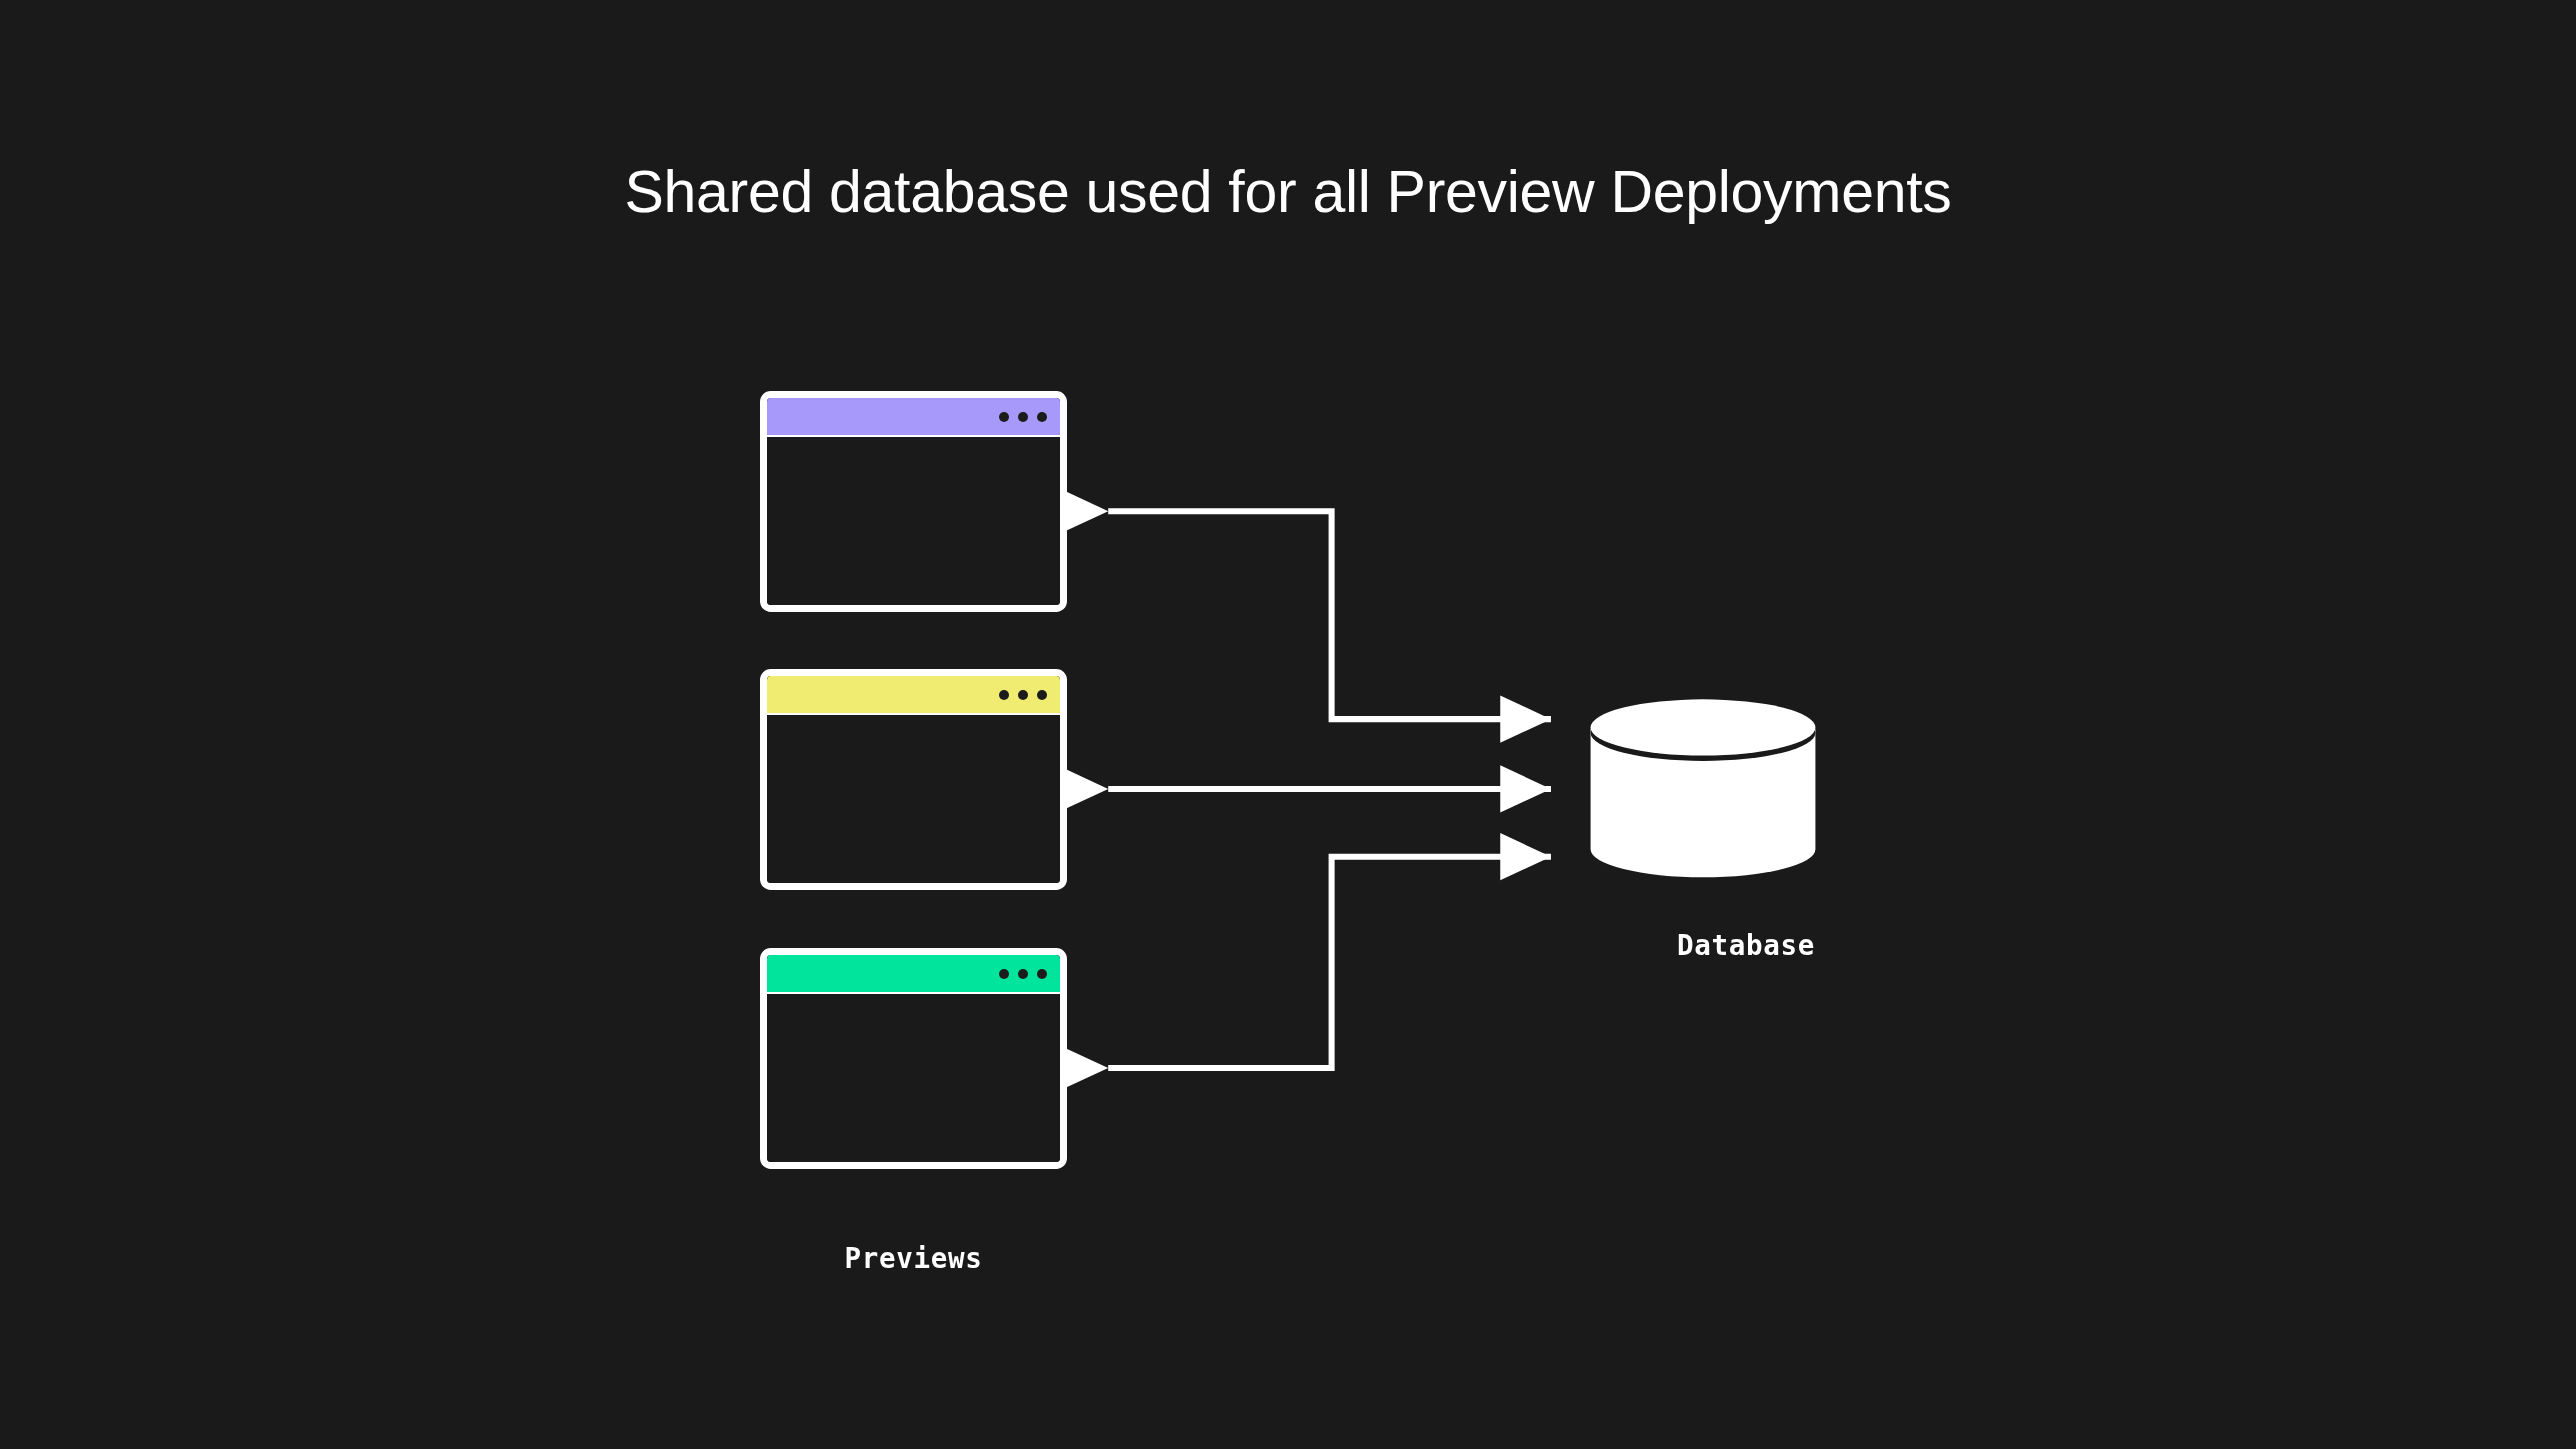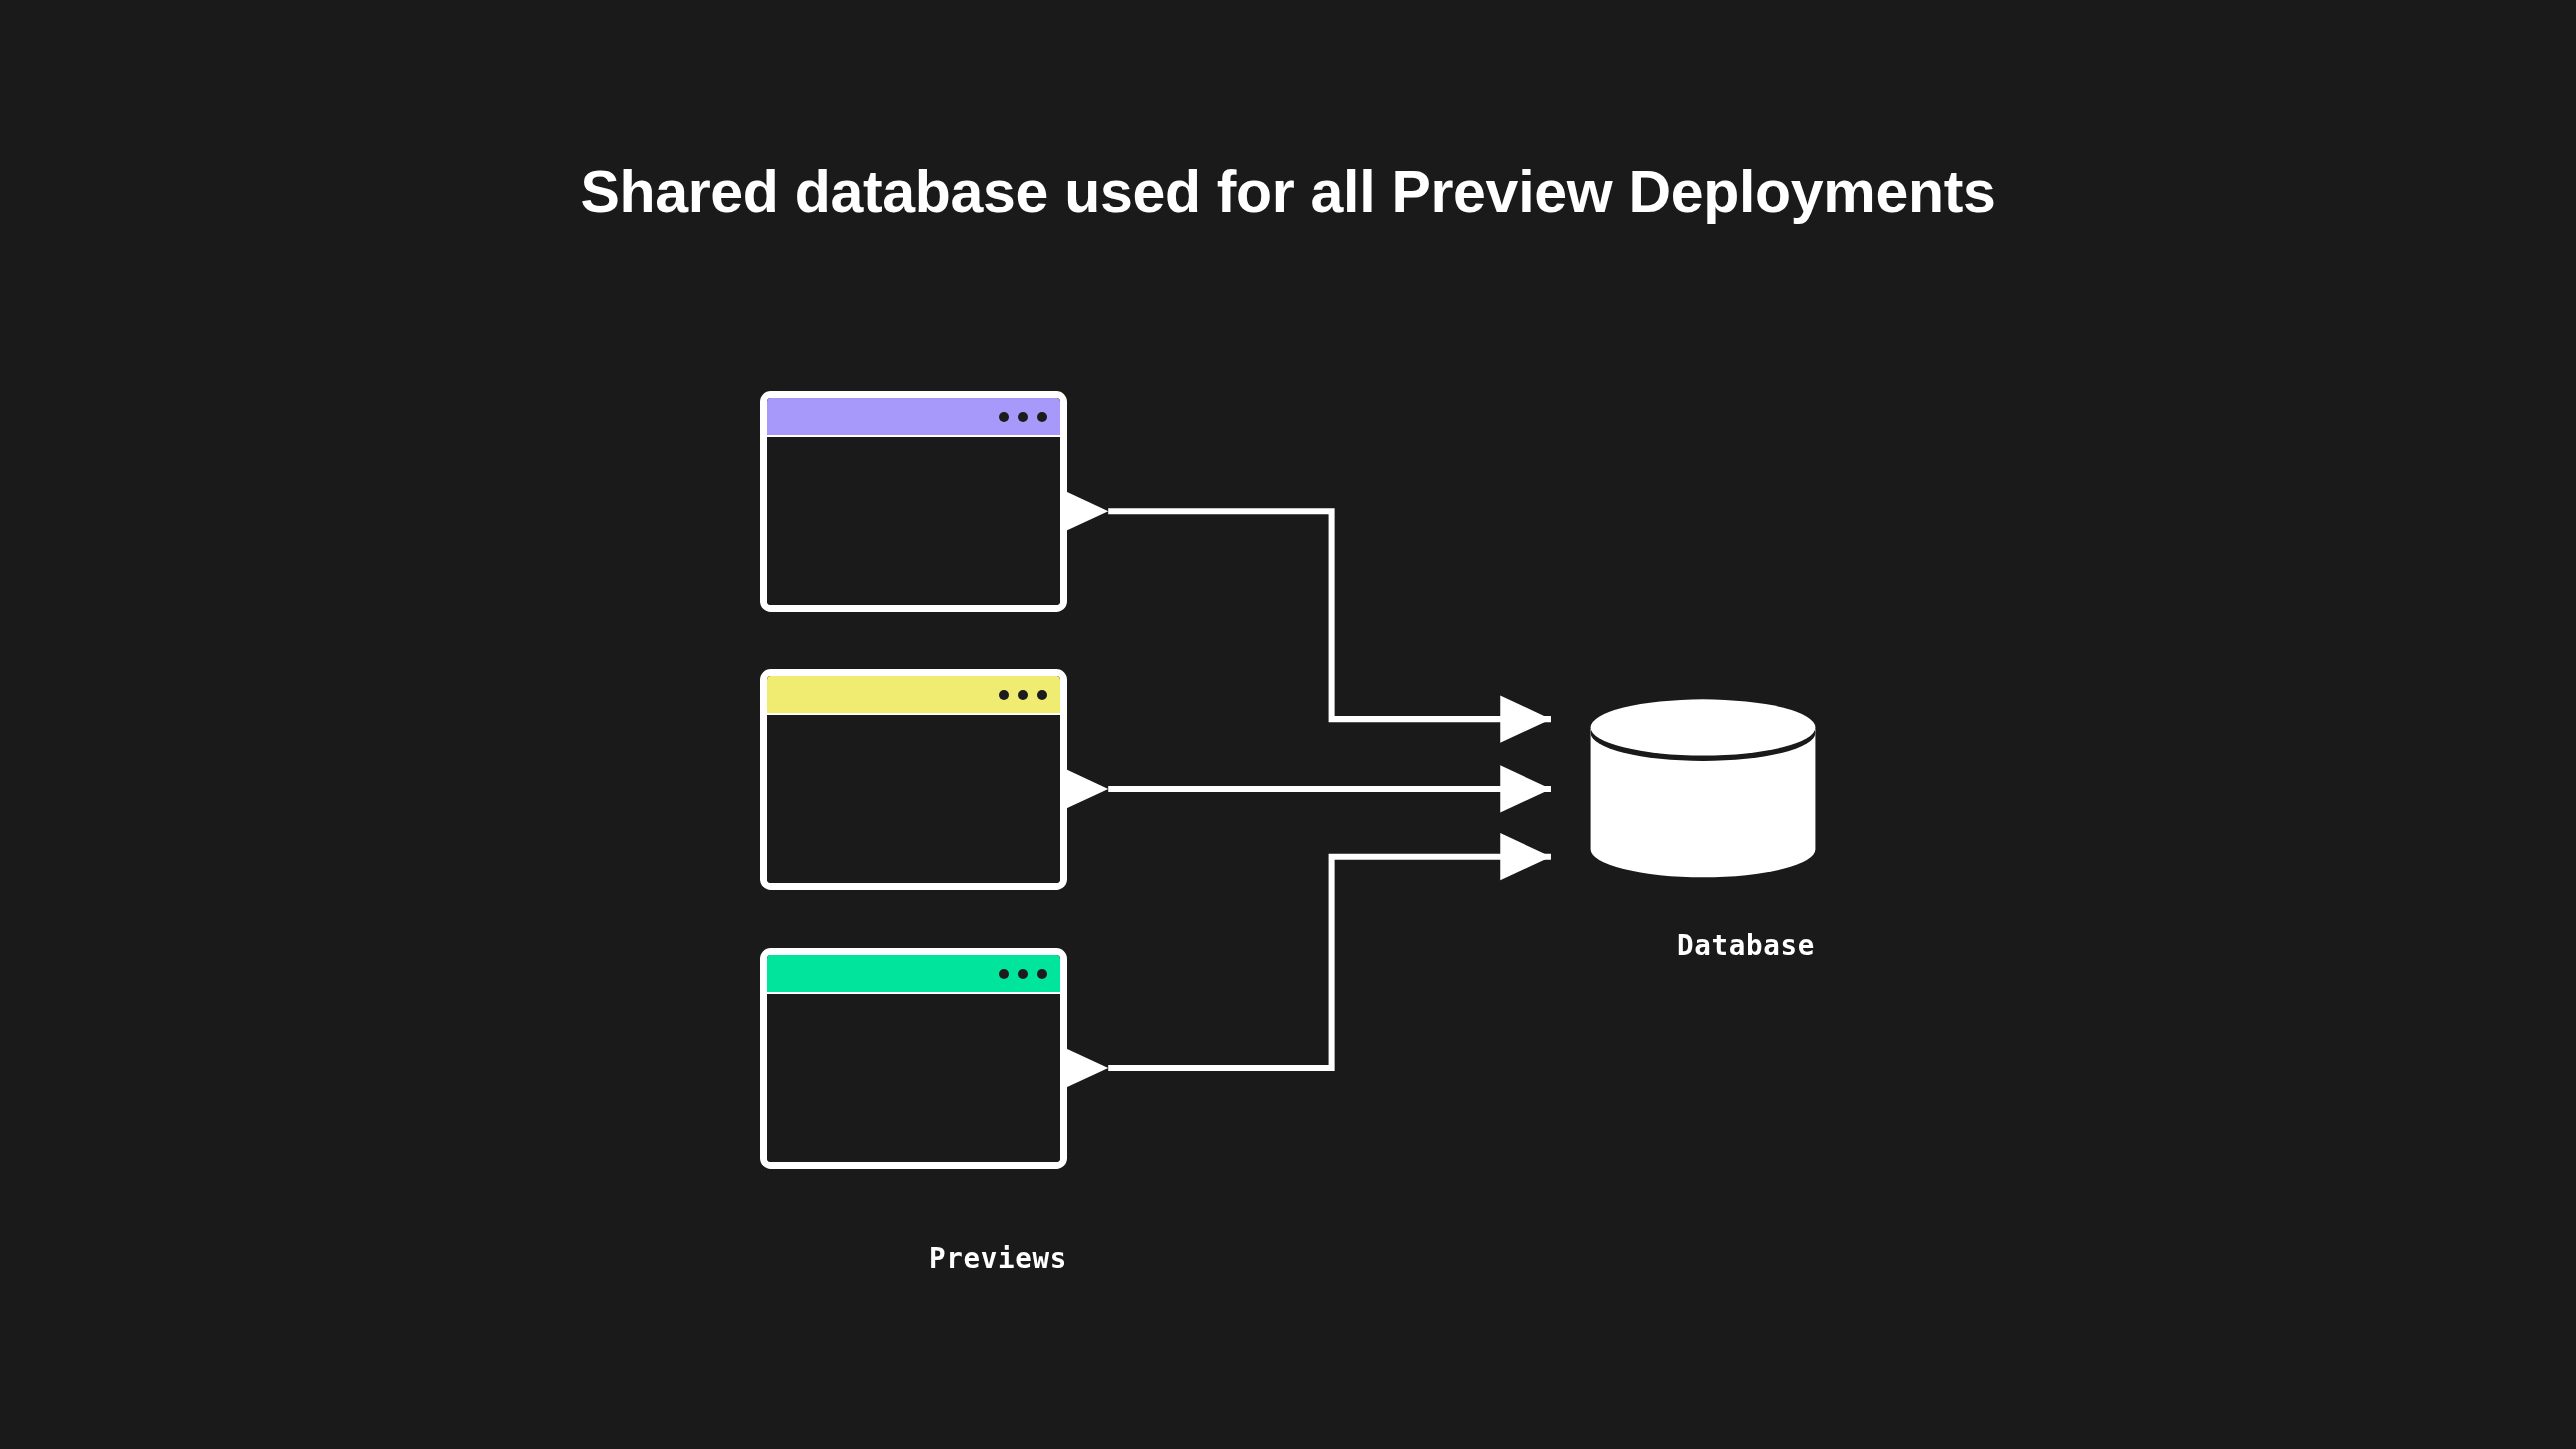--- a/index.html
+++ b/index.html
@@ -19,21 +19,21 @@
 
   
   #page-title {
     position: absolute;
     left: 0;
     top: 163px;
     width: 2576px;
     text-align: center;
     color: #ffffff;
     font-family: "Liberation Sans", sans-serif;
-    font-weight: bold;
+    font-weight: normal;
     font-size: 59px;
     line-height: 1.0;
     letter-spacing: -0.3px;
     white-space: nowrap;
   }
 
   
   .browser-card {
     position: absolute;
     box-sizing: border-box;
@@ -85,21 +85,21 @@
     font-family: "DejaVu Sans Mono", "Liberation Mono", monospace;
     font-weight: bold;
     font-size: 27.5px;
     letter-spacing: 0.7px;
     white-space: nowrap;
   }
   #previews-label {
     left: 760px;
     top: 1242px;
     width: 307px;
-    text-align: right;
+    text-align: center;
   }
   #database-label {
     left: 1590px;
     top: 929px;
     width: 225px;
     text-align: right;
   }
 
   
   #connectors {

